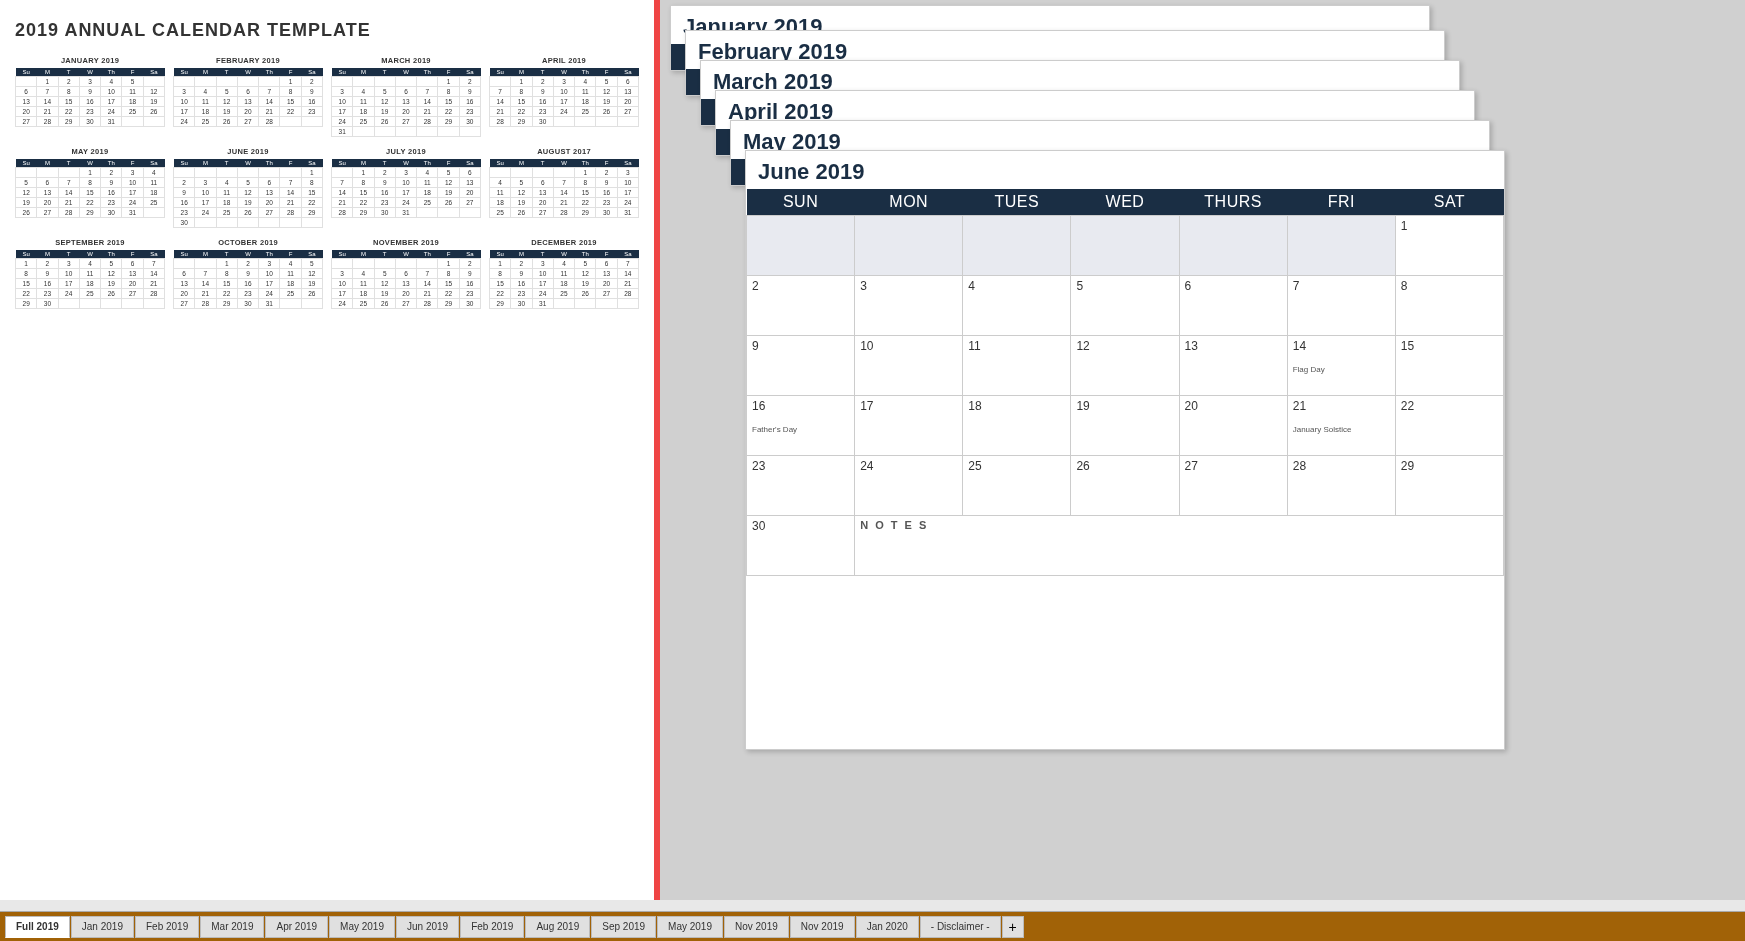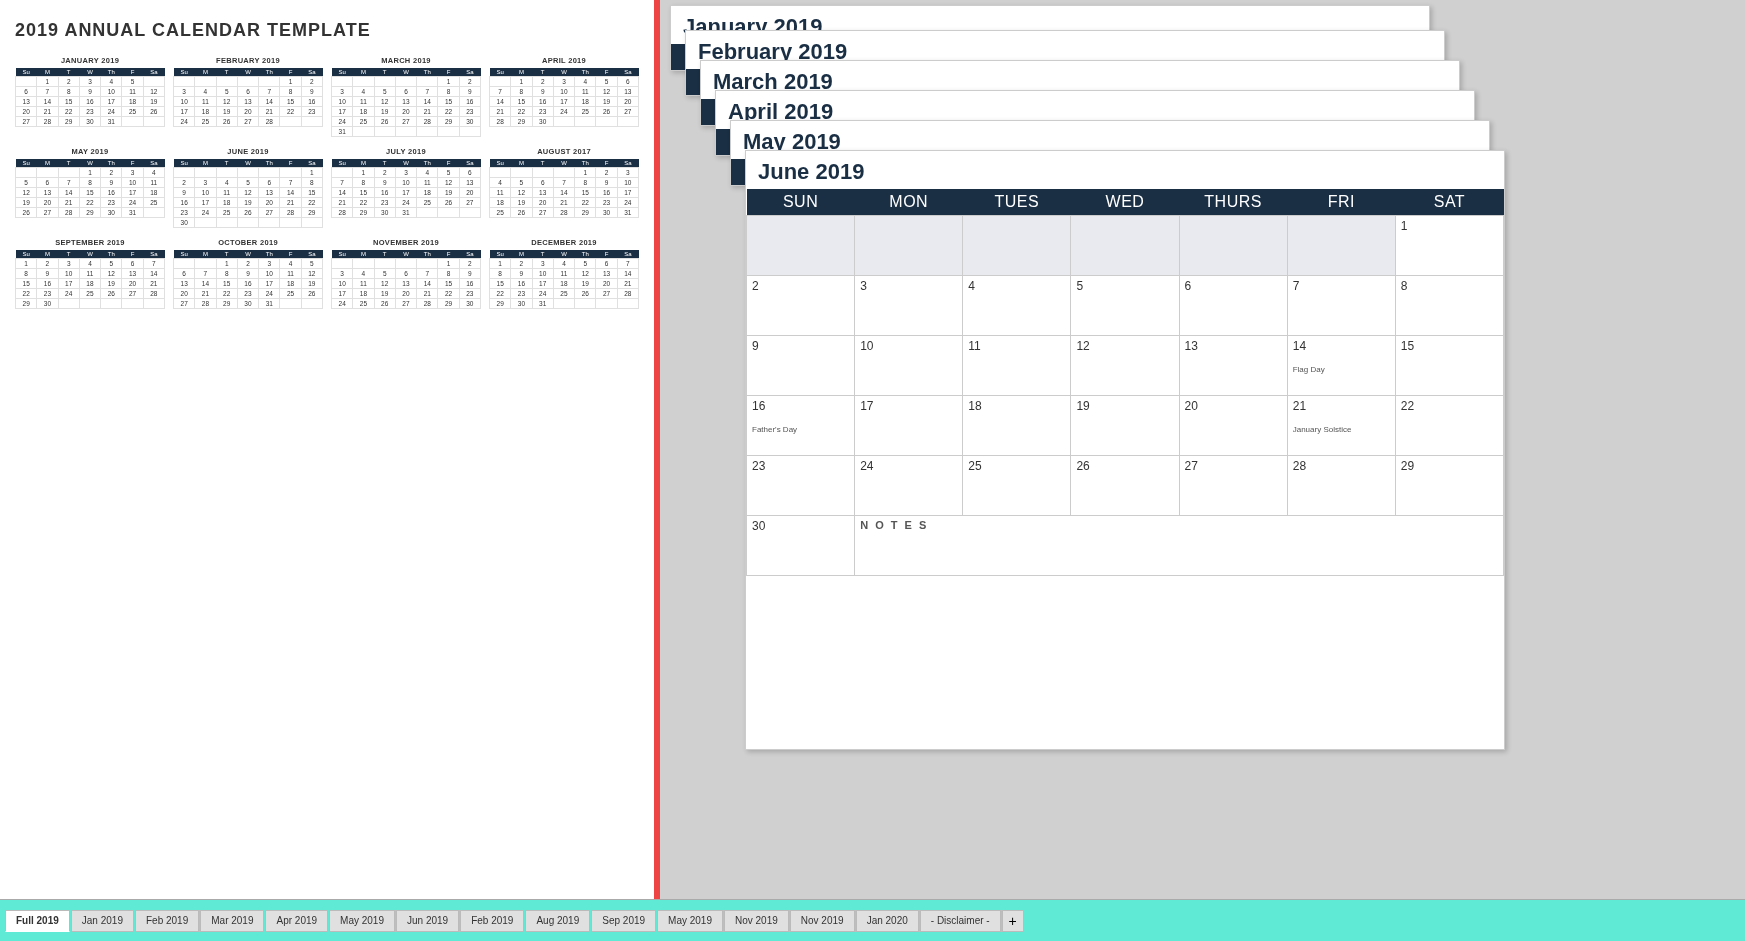--- a/index.html
+++ b/index.html
@@ -182,22 +182,22 @@
       letter-spacing: 2px;
       color: #555;
     }
 
     
     .tab-bar {
       position: absolute;
       bottom: 0;
       left: 0;
       right: 0;
-      height: 42px;
-      background: #5eead4;
+      height: 30px;
+      background: #a16207;
       border-top: 1px solid #aaa;
       display: flex;
       align-items: center;
       padding: 0 5px;
       gap: 1px;
     }
 
     .tab-item {
       height: 22px;
       padding: 0 10px;

